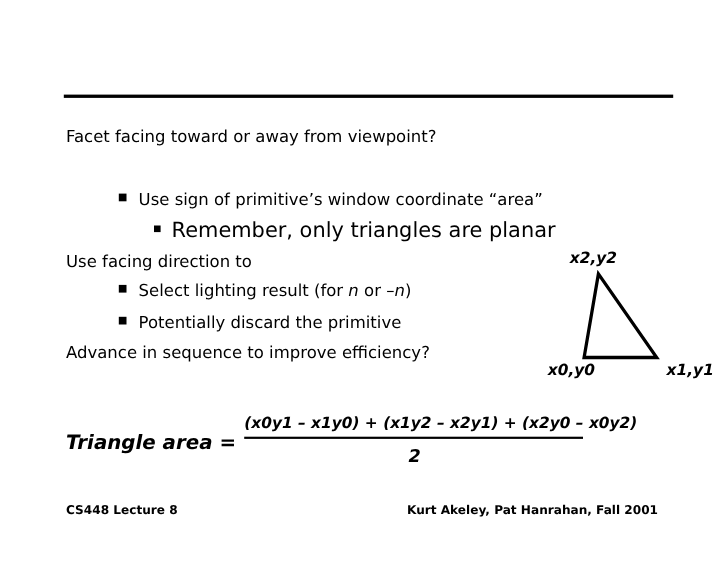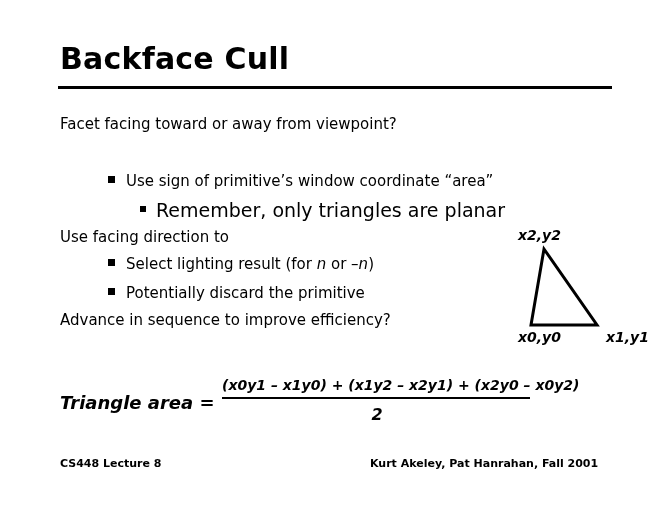--- a/index.html
+++ b/index.html
@@ -99,21 +99,21 @@
   }
   .vlabel {
     position: absolute;
     font-size: 14px;
     font-weight: bold;
     font-style: italic;
     white-space: nowrap;
     line-height: 1;
   }
   #lbl-x2y2 { left: 32px;  top: 2px;  }
-  #lbl-x0y0 { left: 32px;  top: 104px; font-style: italic; }
+  #lbl-x0y0 { left: 12px;  top: 104px; font-style: italic; }
   #lbl-x1y1 { left: 90px;  top: 104px; margin-left: 30px; }
 
   
   #formula {
     position: absolute;
     left: 60px;
     top: 378px;
     width: 540px;
     height: 66px;
   }
@@ -165,21 +165,20 @@
     line-height: 1;
   }
   #footer-left { left: 60px; }
   #footer-right { left: 370px; }
 </style>
 </head>
 <body>
 
 <div id="slide">
 
-  <div id="title">Backface Cull</div>
   <div id="title-rule"></div>
 
   <div class="bullet-line lvl1" style="top:117px;">
     <span class="txt">Facet facing toward or away from viewpoint?</span>
   </div>
 
 
   <div class="bullet-line lvl2" style="top:174px;">
     <span class="marker"></span><span class="txt">Use sign of primitive’s window coordinate “area”</span>
   </div>

